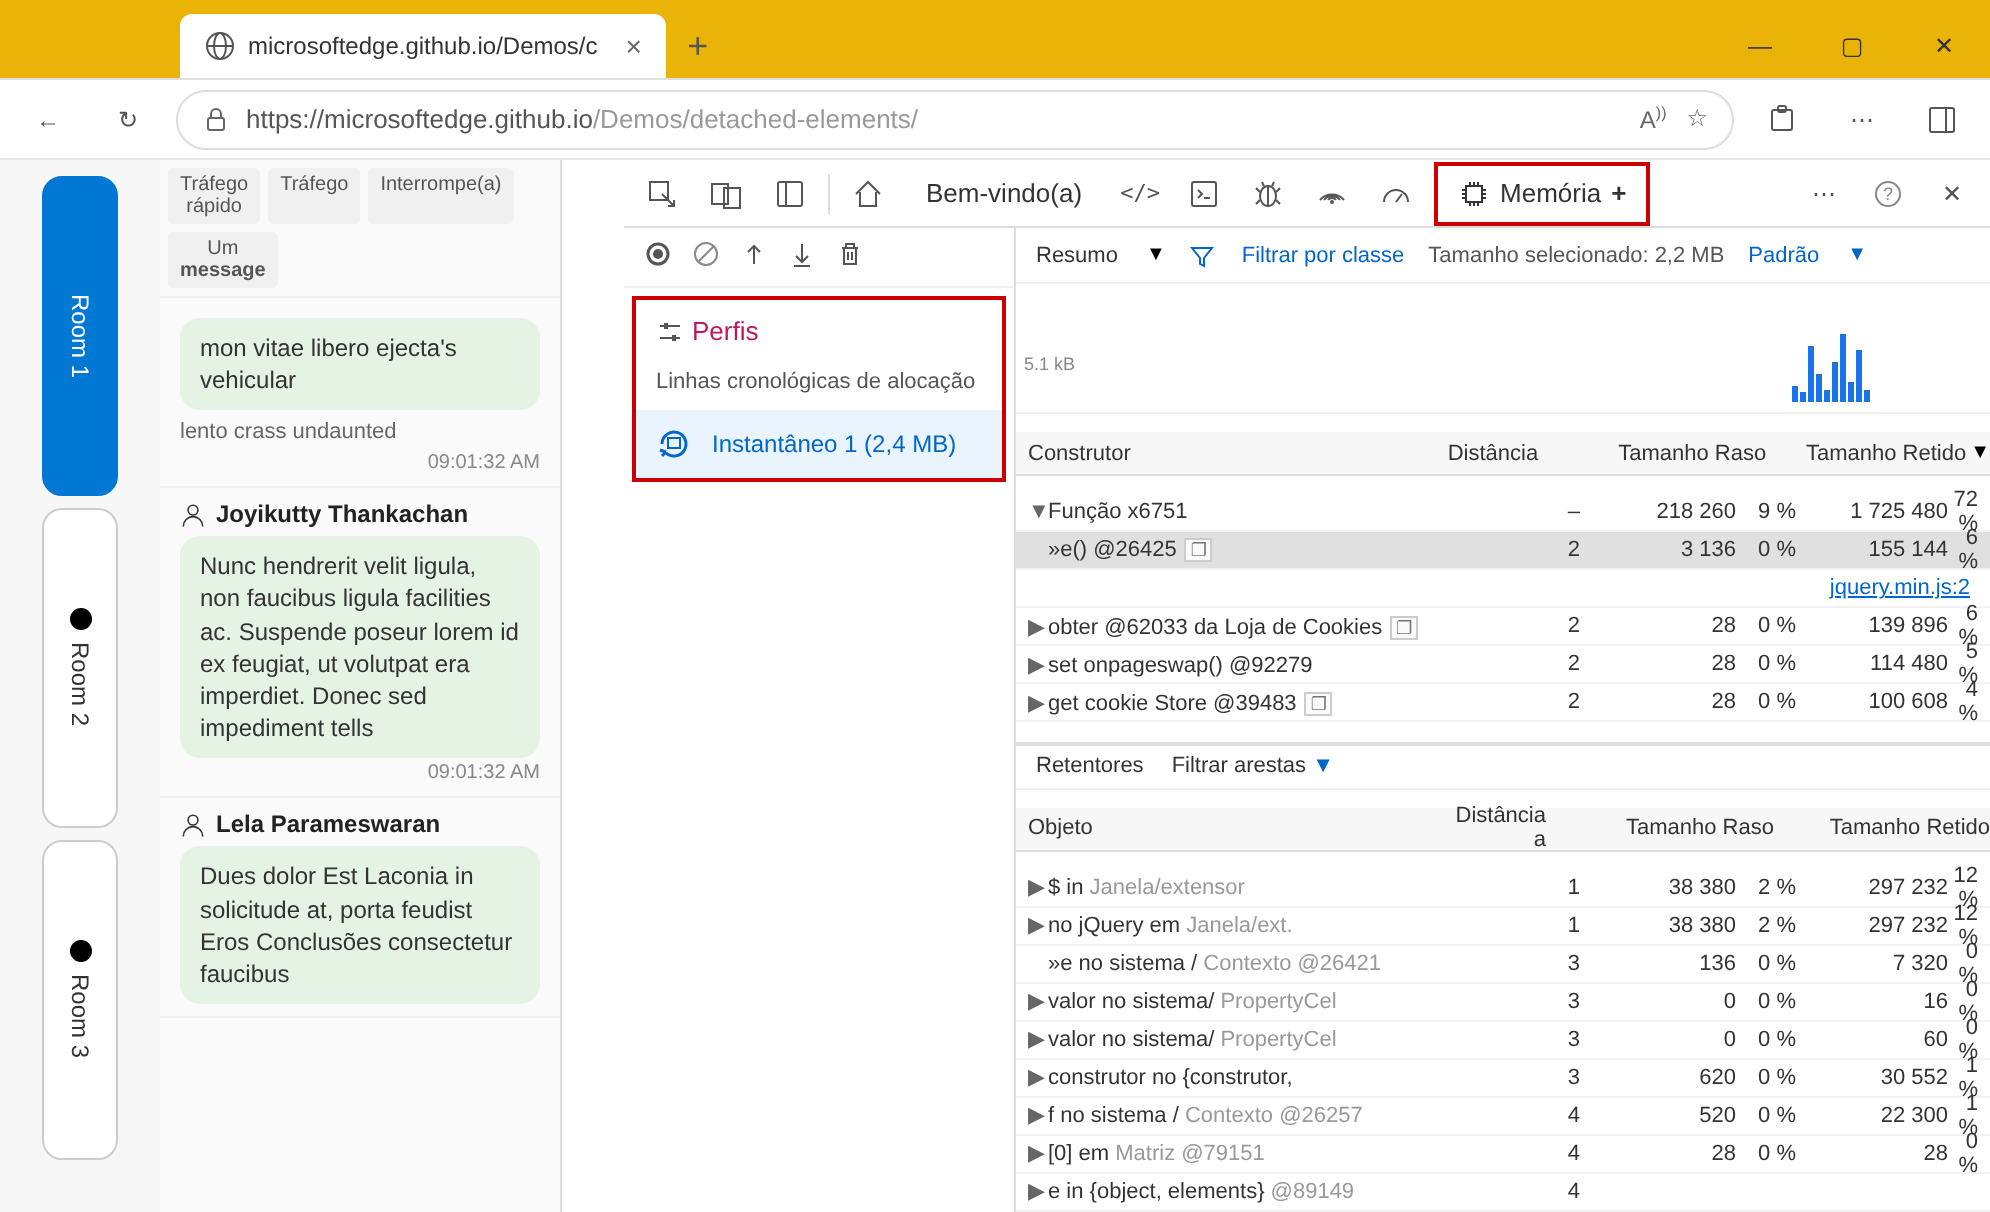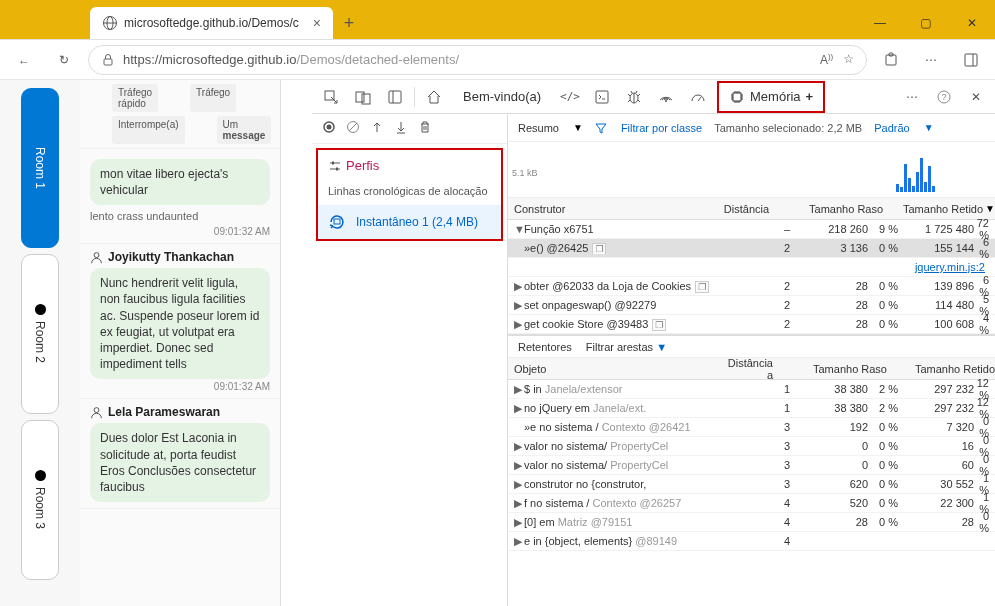--- a/index.html
+++ b/index.html
@@ -29,21 +29,21 @@
 
 .rooms { width: 80px; background: #f7f7f7; display: flex; flex-direction: column; align-items: center; padding-top: 8px; gap: 6px; }
 .room-btn { width: 38px; height: 150px; background: #fff; border: 1px solid #ccc; border-radius: 10px; display: flex; flex-direction: column; align-items: center; justify-content: center; cursor: pointer; font-size: 12px; color: #333; }
 .room-btn.active { background: #0078d4; color: #fff; border-color: #0078d4; }
 .room-btn .dot { width: 11px; height: 11px; border-radius: 50%; background: #000; margin-bottom: 6px; }
 .room-btn .vtext { writing-mode: vertical-rl; color: inherit; }
 
 
 .chat { width: 200px; background: #fafafa; display: flex; flex-direction: column; font-size: 12px; }
 .chat-tabs { display: flex; flex-wrap: wrap; padding: 4px; gap: 4px; border-bottom: 1px solid #eee; }
-.chat-tab { background: #f0f0f0; padding: 3px 6px; border-radius: 3px; font-size: 10px; color: #555; line-height: 1.1; margin-left: 28px; }
+.chat-tab { background: #f0f0f0; padding: 3px 6px; border-radius: 3px; font-size: 10px; color: #555; text-align: center; line-height: 1.1; }
 .chat-body { flex: 1; overflow: hidden; }
 .msg { padding: 6px 10px; border-bottom: 1px solid #f0f0f0; }
 .msg .user { display: flex; align-items: center; gap: 5px; font-size: 12px; color: #222; }
 .msg .user svg { width: 13px; height: 13px; }
 .msg .name { font-weight: 600; }
 .msg .text { background: #e5f3e5; border-radius: 10px; padding: 7px 10px; margin-top: 4px; font-size: 12px; color: #333; line-height: 1.35; }
 .msg .text.small { font-size: 11px; color: #666; background: transparent; padding: 0; }
 .msg .time { text-align: right; font-size: 10px; color: #888; margin-top: 2px; }
 
 
@@ -57,21 +57,21 @@
 .dt-body { flex: 1; display: flex; }
 .dt-left { width: 196px; border-right: 1px solid #ddd; }
 .dt-left-icons { height: 30px; display: flex; align-items: center; gap: 10px; padding: 0 10px; border-bottom: 1px solid #eee; }
 .dt-left-icons .ic { cursor: pointer; color: #555; }
 .profiles { border: 2px solid #c00; margin: 4px; }
 .prof-head { display: flex; align-items: center; gap: 4px; padding: 8px 10px; font-size: 13px; color: #be185d; }
 .prof-sub { padding: 4px 10px 8px; font-size: 11px; color: #555; }
 .prof-item { display: flex; align-items: center; gap: 10px; padding: 8px 10px; font-size: 12px; color: #0066cc; cursor: pointer; background: #eaf4ff; }
 .prof-item svg { color: #0066cc; }
 
-.dt-right { flex: 1; display: flex; flex-direction: column; }
+.dt-right { flex: 1; display: flex; flex-direction: column; justify-content: space-between; }
 .filter-bar { height: 28px; display: flex; align-items: center; gap: 12px; padding: 0 10px; border-bottom: 1px solid #eee; font-size: 11px; color: #333; }
 .filter-bar .sel { display: flex; align-items: center; gap: 14px; cursor: pointer; }
 .filter-bar .solid-arrow { color: #000; font-size: 10px; }
 .filter-bar .blue-arrow { color: #0066cc; font-size: 10px; }
 .lbl { color: #555; }
 
 .timeline { height: 56px; border-bottom: 1px solid #eee; position: relative; padding-top: 2px; }
 .timeline-ticks { display: flex; justify-content: space-between; padding: 0 10px; font-size: 10px; color: #888; }
 .timeline-y { position: absolute; left: 4px; top: 26px; font-size: 9px; color: #888; }
 .timeline-bars { position: absolute; right: 60px; top: 16px; display: flex; gap: 1px; align-items: flex-end; height: 34px; }
@@ -433,21 +433,21 @@
               <div class="c-con"><span class="tri">▶</span>no jQuery em <span class="dim2">Janela/ext.</span></div>
               <div class="c-dis">1</div>
               <div class="c-raw">38 380</div>
               <div class="c-rawp">2 %</div>
               <div class="c-ret">297 232</div>
               <div class="c-retp">12 %</div>
             </div>
             <div class="row">
               <div class="c-con"><span class="tri">&nbsp;</span>»e no sistema / <span class="dim2">Contexto @26421</span></div>
               <div class="c-dis">3</div>
-              <div class="c-raw">192</div>
+              <div class="c-raw">136</div>
               <div class="c-rawp">0 %</div>
               <div class="c-ret">7 320</div>
               <div class="c-retp">0 %</div>
             </div>
             <div class="row">
               <div class="c-con"><span class="tri">▶</span>valor no sistema/ <span class="dim2">PropertyCel</span></div>
               <div class="c-dis">3</div>
               <div class="c-raw">0</div>
               <div class="c-rawp">0 %</div>
               <div class="c-ret">16</div>

